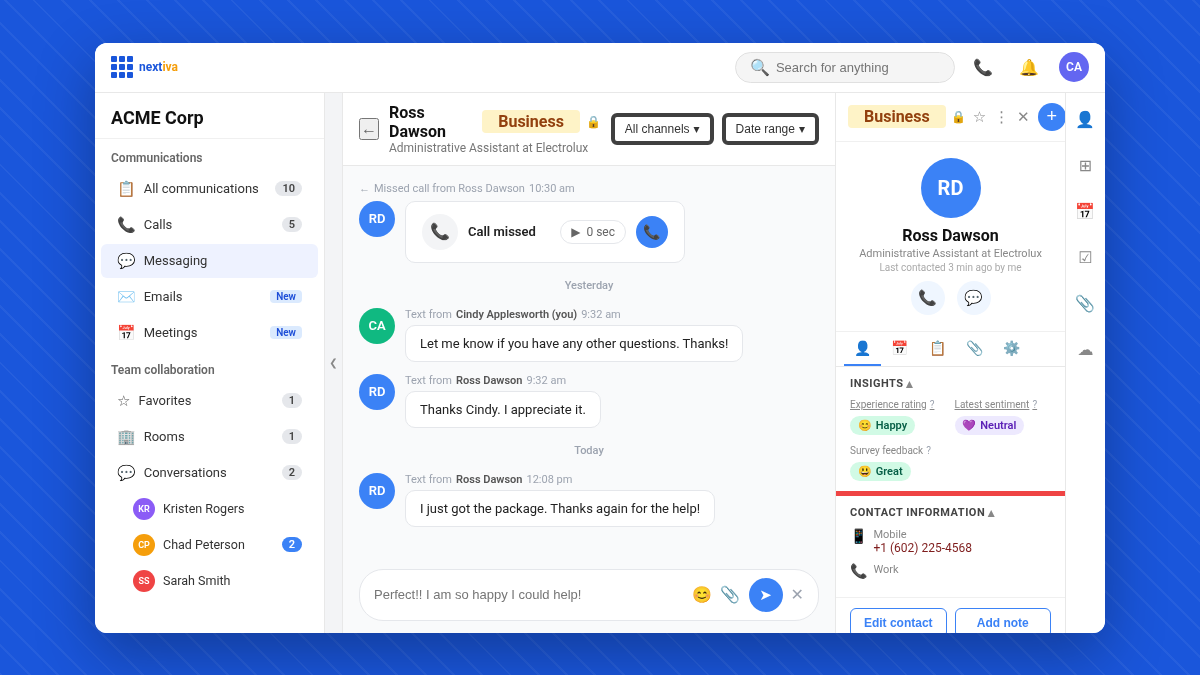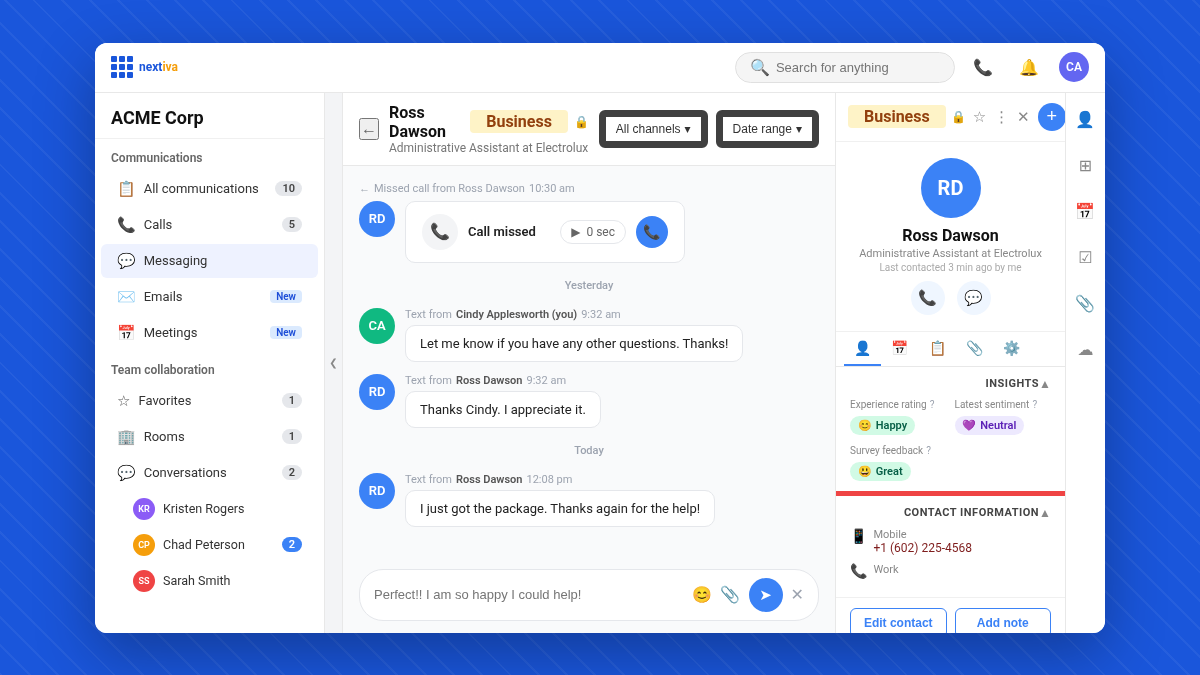--- a/index.html
+++ b/index.html
@@ -210,21 +210,21 @@
       padding: 2px 16px;
       border-radius: 4px;
     }
     .lock-icon { font-size: 12px; color: #888; }
     .chat-header-sub { font-size: 12px; color: #777; }
     .chat-header-actions { display: flex; align-items: center; gap: 8px; }
     .filter-btn {
       display: flex;
       align-items: flex-start;
       gap: 4px;
-      border: 7px solid #404040;
+      border: 4px solid #404040;
       background: #fff;
       border-radius: 6px;
       padding: 5px 10px;
       font-size: 12px;
       cursor: pointer;
       color: #333;
     }
     .chat-messages {
       flex: 1;
       overflow-y: auto;
@@ -441,21 +441,21 @@
       color: #3b82f6;
       border-bottom: 2px solid #3b82f6;
     }
     
     .insights-section {
       padding: 10px 14px;
     }
     .section-header {
       display: flex;
       align-items: center;
-      justify-content: flex-end;
+      justify-content: flex-start;
       margin-bottom: 8px;
     }
     .section-title {
       font-size: 11px;
       font-weight: 700;
       color: #444;
       letter-spacing: 0.5px;
       text-transform: uppercase;
     }
     .insights-grid {
@@ -464,20 +464,21 @@
       gap: 8px;
       margin-bottom: 10px;
     }
     .insight-item label {
       font-size: 10px;
       color: #888;
       display: flex;
       align-items: center;
       gap: 3px;
       margin-bottom: 4px;
+      text-decoration: underline;
     }
     .insight-pill {
       display: inline-flex;
       align-items: center;
       gap: 4px;
       padding: 3px 8px;
       border-radius: 12px;
       font-size: 11px;
       font-weight: 600;
     }

